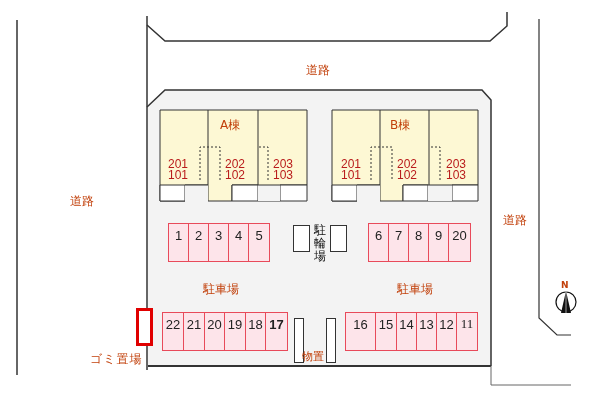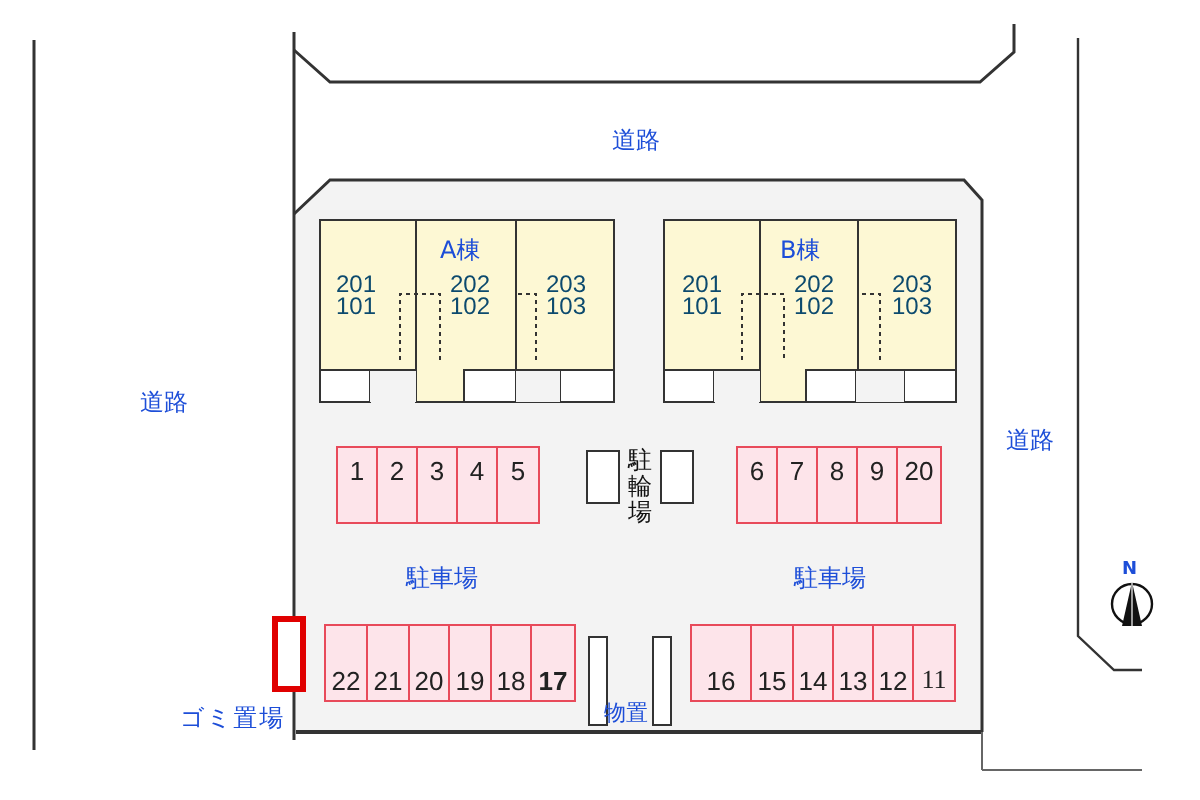--- a/index.html
+++ b/index.html
@@ -1,26 +1,26 @@
 <!DOCTYPE html>
 <html><head>
   <meta charset="utf-8">
   <style>
     html, body { margin: 0; padding: 0; }
     body { width: 600px; height: 400px; position: relative; background: #ffffff; overflow: hidden; font-family: "DejaVu Sans", sans-serif; color: #111; }
     .abs { position: absolute; }
     svg.lines { position: absolute; left: 0; top: 0; }
-    .label { position: absolute; font-size: 12px; color: #1d4ed8; white-space: nowrap; }
+    .label { position: absolute; font-size: 12px; color: #c2410c; white-space: nowrap; }
     .bldg-label { font-size: 12px; }
-    .unit { position: absolute; font-size: 12px; line-height: 11px; text-align: center; color: #0c4a6e; font-family: "Liberation Sans", sans-serif; }
+    .unit { position: absolute; font-size: 12px; line-height: 11px; text-align: center; color: #b91c1c; font-family: "Liberation Sans", sans-serif; margin-top: 22px; }
     .stall-row { position: absolute; display: flex; border: 1px solid #e84a5a; background: #fde4ea; }
     .stall { border-right: 1px solid #e84a5a; font-family: "Liberation Sans", sans-serif; font-size: 13px; color: #222; text-align: center; box-sizing: border-box; }
     .stall:last-child { border-right: none; }
     .stall.top { padding-top: 4px; }
-    .stall.bottom { display: flex; align-items: flex-end; justify-content: center; padding-bottom: 2px; }
+    .stall.bottom { display: flex; align-items: flex-end; justify-content: center; padding-bottom: 18px; }
     .small-box { position: absolute; border: 1px solid #333; background: #fff; box-sizing: border-box; }
     .vtext { position: absolute; font-size: 12px; line-height: 13px; width: 14px; text-align: center; }
   </style>
 </head>
 <body>
 
 <svg class="lines" width="600" height="400">
 
   <line x1="17" y1="20" x2="17" y2="375" stroke="#333" stroke-width="1.5"></line>
 

